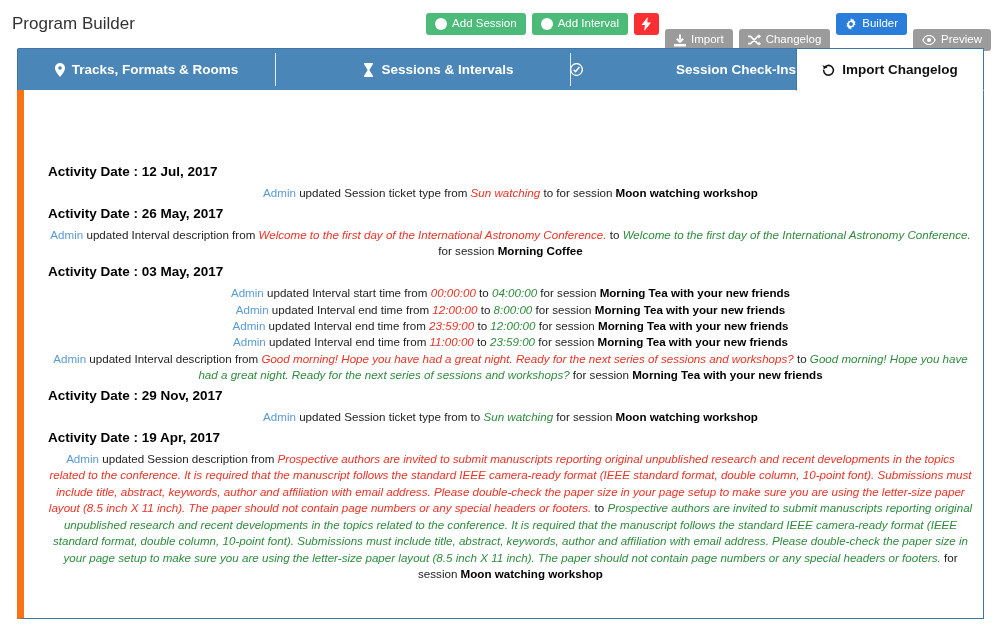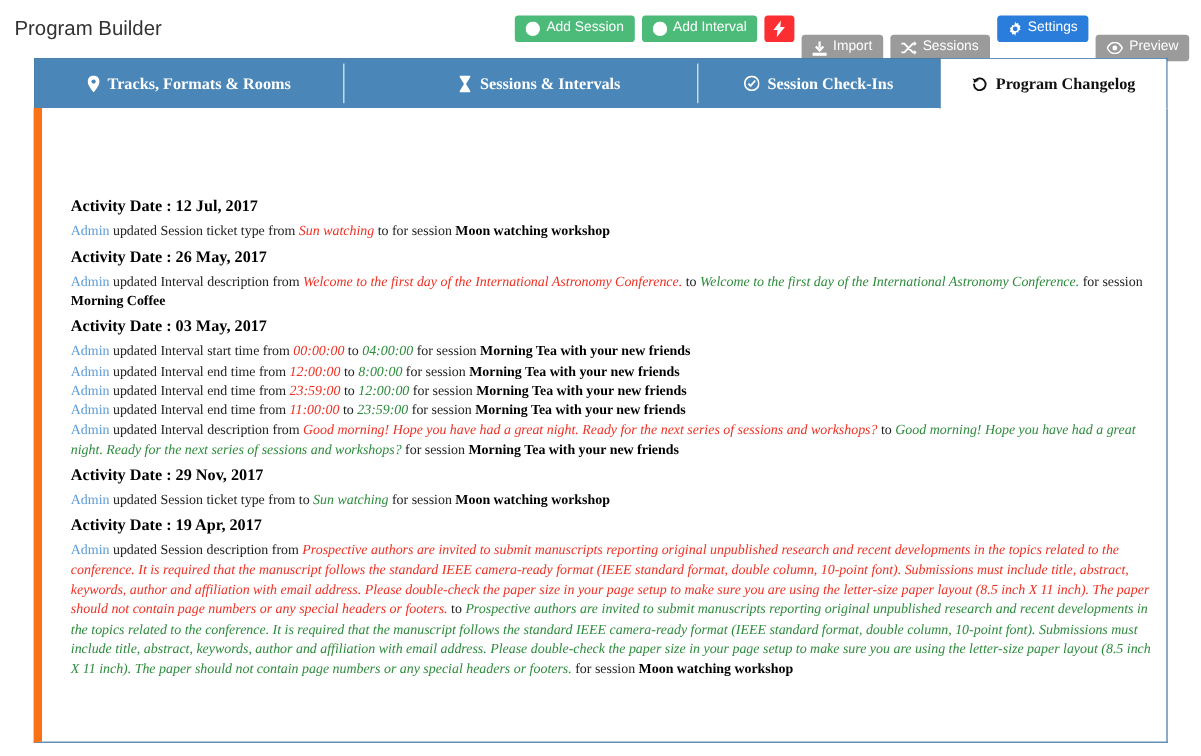--- a/index.html
+++ b/index.html
@@ -49,23 +49,22 @@
   }
   .btn-green   { background: #4cbb79; }
   .btn-red     { background: #fb2e32; padding: 0 7px; }
   .btn-grey    { background: #9b9b9b; margin-top: 32px; }
   .btn-blue    { background: #2a7ddb; }
   .btn .ico { display: inline-flex; align-items: center; }
   .btn svg { display: block; }
 
   
   .panel-wrap {
-    margin: 0 28px;
-    position: relative;
-    font-family: Liberation Serif, serif;
+    margin: 0 17px;
+    position: relative;
   }
   .tabs {
     display: flex;
     height: 42px;
     background: #4a86b8;
     border: 1px solid #3f76a3;
     border-bottom: none;
     box-sizing: border-box;
     border-top-left-radius: 2px;
   }
@@ -84,21 +83,21 @@
   }
   .tab + .tab::before {
     content: "";
     position: absolute;
     left: 0; top: 4px; bottom: 4px;
     width: 1px;
     background: rgba(255,255,255,0.85);
   }
   .tab-1 { width: 257px; }
   .tab-2 { width: 295px; padding-left: 32px; }
-  .tab-3 { width: 202px; }
+  .tab-3 { width: 226px; justify-content: space-between; }
   .tab-4 {
     flex: 1;
     background: #ffffff;
     color: #111111;
     border: 1px solid #3f76a3;
     border-bottom: 1px solid #ffffff;
     margin: -1px -1px -1px 0;
     border-top-right-radius: 2px;
     z-index: 3;
   }
@@ -122,21 +121,21 @@
 
   
   .activity-date {
     font-size: 13.5px;
     font-weight: bold;
     color: #000000;
     margin: 0 0 3px 0;
     line-height: 1.5;
   }
   .group + .activity-date { margin-top: 2px; }
-  .group { margin-bottom: 2px; }
+  .group { margin-bottom: 2px; text-align: center; }
   .entry {
     font-size: 11.6px;
     color: #222222;
     line-height: 1.42;
     margin: 0;
   }
   .who { color: #5b9bd5; }
   .old { color: #ee3124; font-style: italic; }
   .new { color: #2e8b3d; font-style: italic; }
   .sess { font-weight: bold; color: #000000; }
@@ -184,30 +183,30 @@
         </span>
         <span>Import</span>
       </button>
       <button class="btn btn-grey">
         <span class="ico">
           <svg width="13" height="12" viewBox="0 0 16 14">
             <path d="M0 2.5h3.2L12 11.5h3M0 11.5h3.2L12 2.5h3" stroke="#fff" stroke-width="2" fill="none"></path>
             <path d="M13 0l3 2.5-3 2.5zM13 9l3 2.5-3 2.5z" fill="#fff"></path>
           </svg>
         </span>
-        <span>Sessions</span>
+        <span>Changelog</span>
       </button>
       <button class="btn btn-blue">
         <span class="ico">
           <svg width="12" height="12" viewBox="0 0 16 16">
             <path d="M8 0l1 2.1 2.3-.5.5 2.3L14 5l-1 2 1 2-2.2.9-.5 2.3-2.3-.5L8 16l-1-2.1-2.3.5-.5-2.3L2 11l1-2-1-2 2.2-.9.5-2.3 2.3.5z" fill="#fff"></path>
             <circle cx="8" cy="8" r="2.6" fill="#2a7ddb"></circle>
           </svg>
         </span>
-        <span>Settings</span>
+        <span>Builder</span>
       </button>
       <button class="btn btn-grey">
         <span class="ico">
           <svg width="14" height="10" viewBox="0 0 18 12">
             <path d="M9 0C4 0 1 6 1 6s3 6 8 6 8-6 8-6-3-6-8-6z" fill="none" stroke="#fff" stroke-width="1.6"></path>
             <circle cx="9" cy="6" r="2.6" fill="#fff"></circle>
           </svg>
         </span>
         <span>Preview</span>
       </button>
@@ -242,21 +241,21 @@
         </span>
         <span>Session Check-Ins</span>
       </div>
       <div class="tab tab-4">
         <span style="display: inline-flex;">
           <svg width="13" height="13" viewBox="0 0 16 16">
             <path d="M2.6 6.3A6 6 0 1 1 2 9" fill="none" stroke="#111" stroke-width="1.9" stroke-linecap="round"></path>
             <path d="M0.4 2.6l2.6 4.2L7 5.4z" fill="#111"></path>
           </svg>
         </span>
-        <span>Program Changelog</span>
+        <span>Import Changelog</span>
       </div>
     </div>
   <div class="panel">
     <div class="panel-inner">
         <div class="activity-date"><span>Activity Date : </span><span>12 Jul, 2017</span></div>
         <div class="group">
           <div class="entry"><span class="who">Admin</span><span class="plain"> updated Session ticket type from </span><span class="old">Sun watching</span><span class="plain"> to </span><span class="plain"> for session </span><span class="sess">Moon watching workshop</span></div>
         </div>
         <div class="activity-date"><span>Activity Date : </span><span>26 May, 2017</span></div>
         <div class="group">

